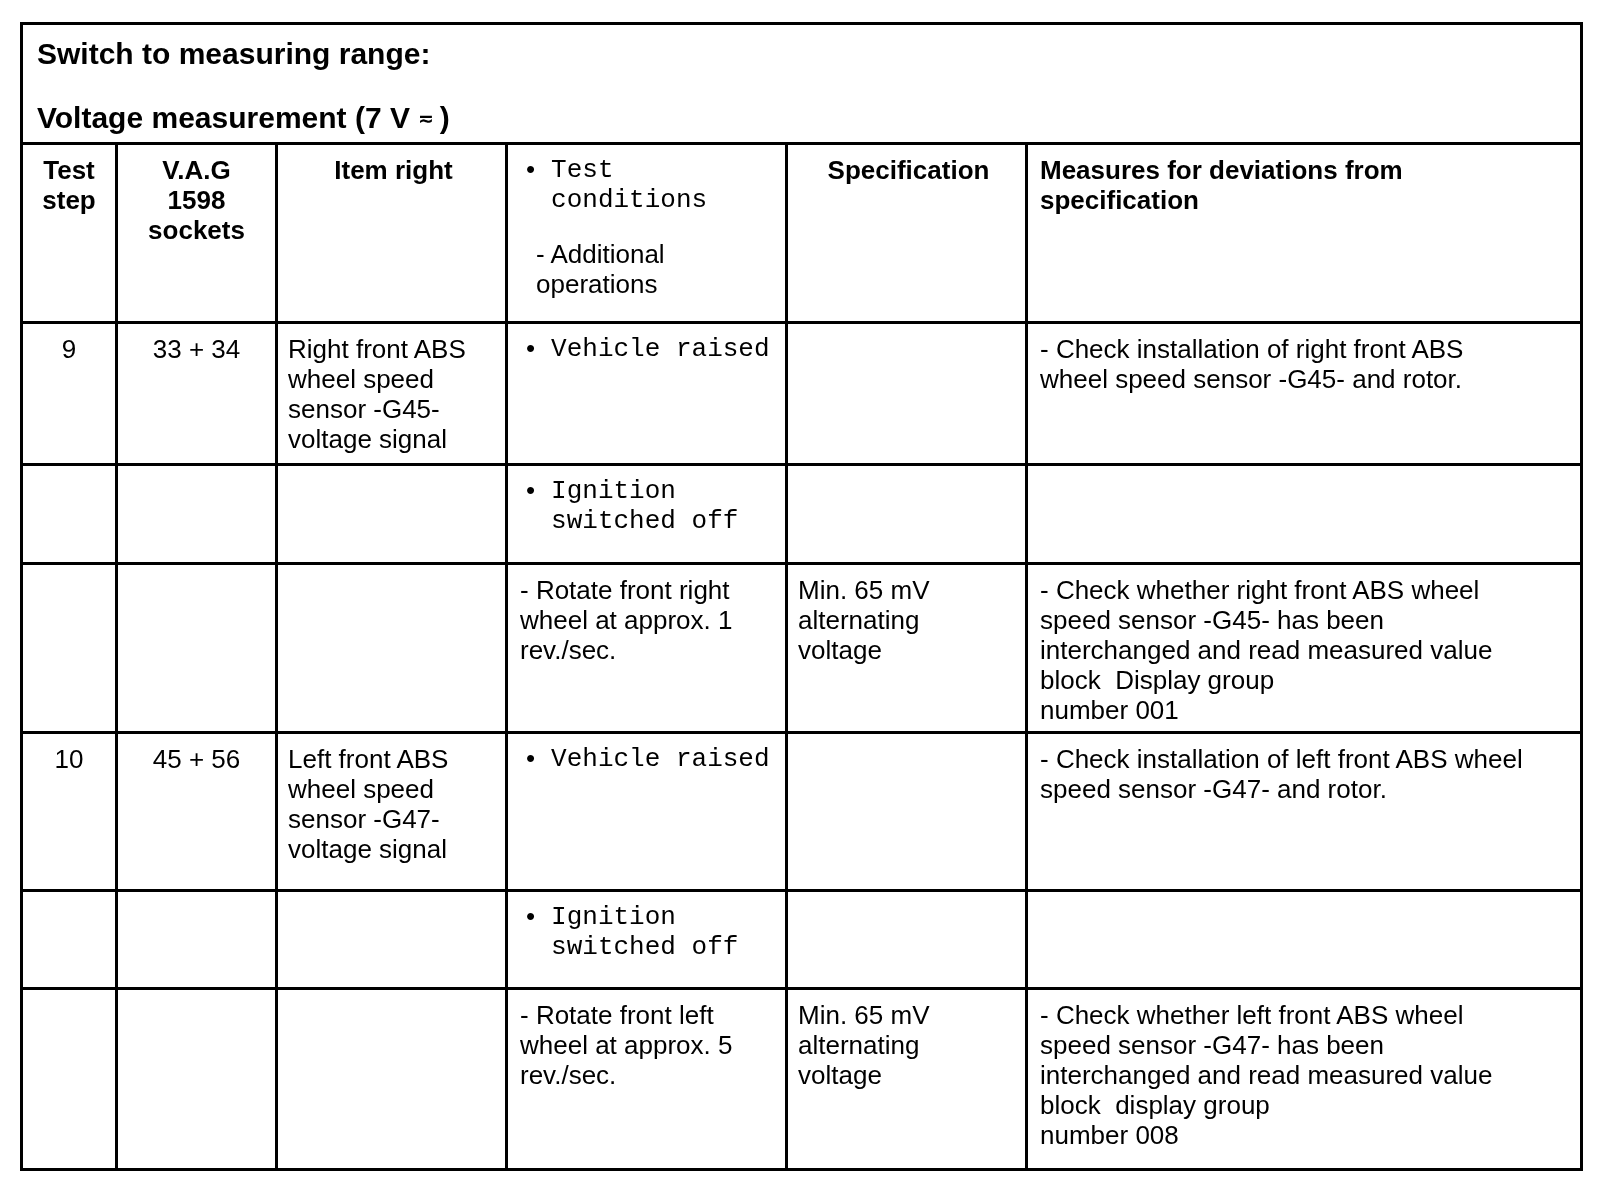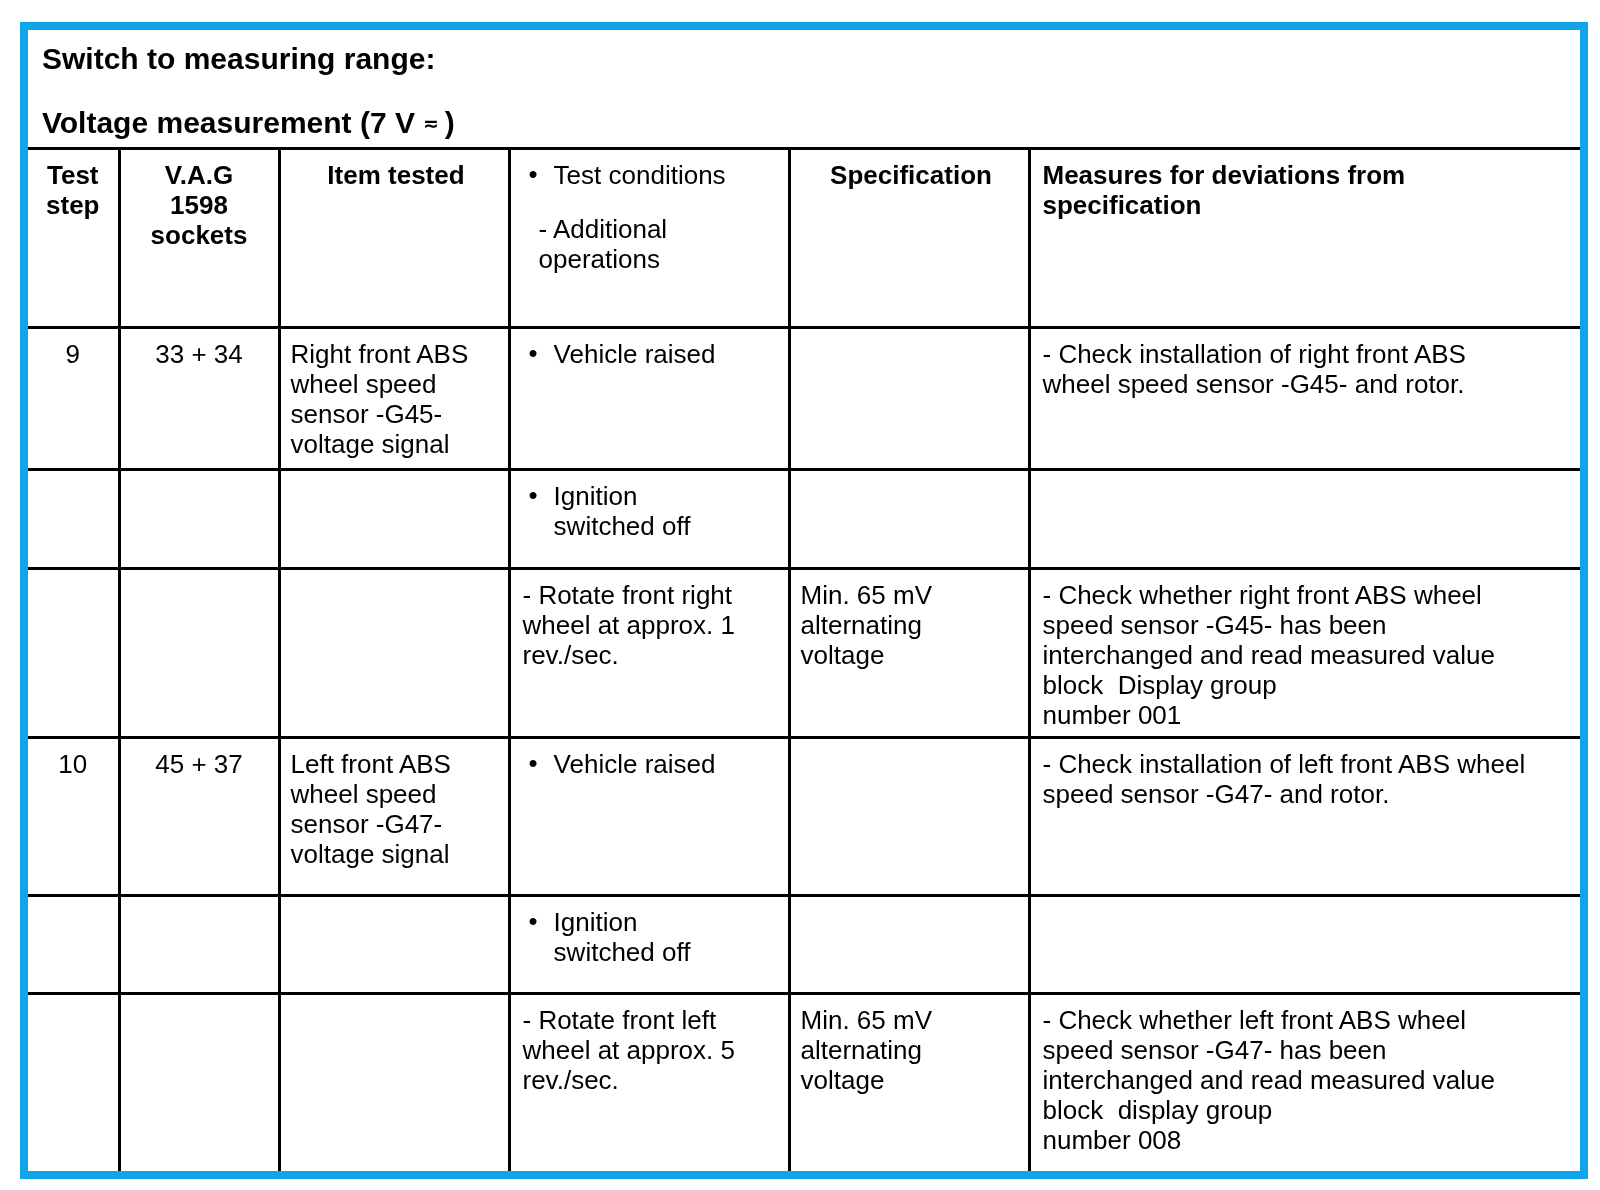--- a/index.html
+++ b/index.html
@@ -3,21 +3,21 @@
 <meta charset="utf-8">
 <style>
   html,body { margin:0; padding:0; background:#ffffff; }
   .page {
     width:1600px; height:1190px; position:relative; background:#ffffff;
     font-family:"Liberation Sans","DejaVu Sans",sans-serif; color:#000;
   }
   table.doc {
     position:absolute; left:20px; top:22px; width:1560px;
     border-collapse:collapse; table-layout:fixed;
-    border:8px solid #0ea5e9;
+    border:3px solid #0ea5e9;
     padding-left:40px;
   }
   td {
     border:3px solid #000; vertical-align:top;
     font-size:26px; line-height:30px;
     padding:10px 6px 6px 10px;
     overflow:hidden; white-space:normal;
   }
   .pre { white-space:pre-wrap; }
 
@@ -41,21 +41,21 @@
   tr.hrow td { font-weight:bold; }
   tr.hrow td.c-cond { font-weight:normal; }
   .c-step, .c-sock { text-align:center; padding-left:4px; padding-right:4px; }
   tr.hrow .c-item { text-align:center; }
   tr.hrow .c-spec { text-align:center; }
   tr.hrow .c-meas { text-align:left; padding-left:12px; }
 
   
   .bullet-row { display:flex; align-items:flex-start; }
   .bullet { flex:none; margin:0 16px 0 8px; transform:translateY(-1px); }
-  .cond-text { flex:1; }
+  .cond-text { flex:1;font-family:Liberation Mono, monospace; }
   .dash-block { margin-top:24px; padding-left:2px;margin-left:16px; }
   td.c-cond.dash { padding-left:12px; }
   td.c-meas { padding-left:12px; padding-right:10px; }
 </style>
 </head>
 <body>
 
 <div class="page">
   <table class="doc">
     <colgroup>
@@ -74,21 +74,21 @@
         <div class="t-line t-line2"><span>Voltage measurement (7 V</span><span class="sym">≂</span><span>)</span></div>
       </td>
     </tr>
 
     <tr class="hrow">
       <td class="c-step pre">Test
 step</td>
       <td class="c-sock pre">V.A.G
 1598
 sockets</td>
-      <td class="c-item pre">Item tested</td>
+      <td class="c-item pre">Item right</td>
       <td class="c-cond">
         <div class="bullet-row">
               <span class="bullet">•</span>
               <span class="cond-text pre">Test conditions</span>
             </div>
         <div class="dash-block pre">- Additional
 operations</div>
       </td>
       <td class="c-spec pre">Specification</td>
       <td class="c-meas pre">Measures for deviations from
@@ -140,21 +140,21 @@
 voltage</td>
       <td class="c-meas pre">- Check whether right front ABS wheel
 speed sensor -G45- has been
 interchanged and read measured value
 block  Display group
 number 001</td>
     </tr>
 
     <tr class="row4">
       <td class="c-step pre">10</td>
-      <td class="c-sock pre">45 + 37</td>
+      <td class="c-sock pre">45 + 56</td>
       <td class="c-item pre">Left front ABS
 wheel speed
 sensor -G47-
 voltage signal</td>
       <td class="c-cond">
         <div class="bullet-row">
               <span class="bullet">•</span>
               <span class="cond-text pre">Vehicle raised</span>
             </div>
       </td>

